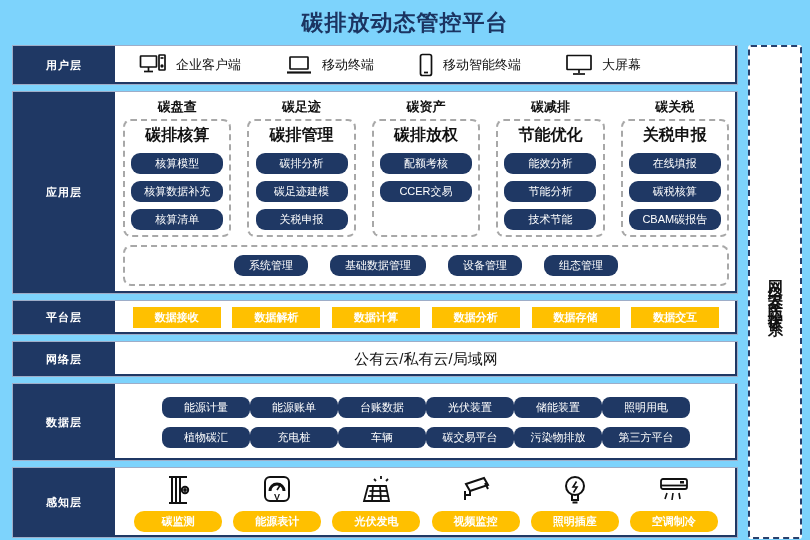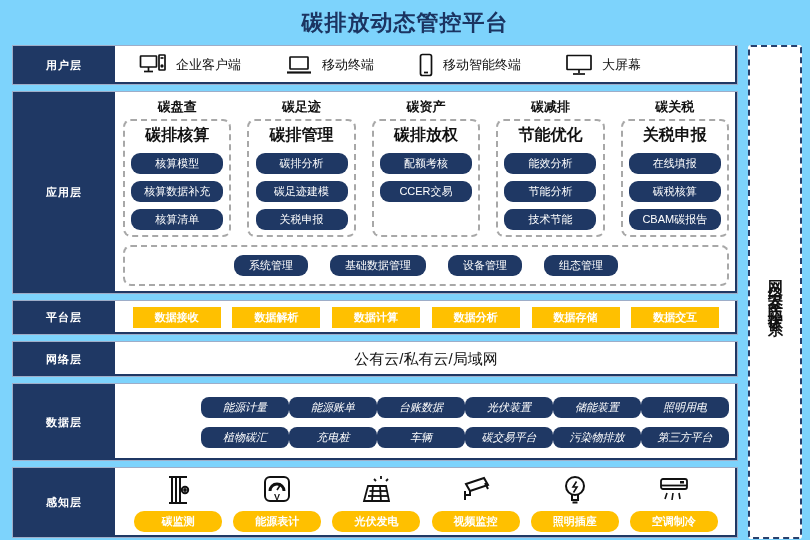--- a/index.html
+++ b/index.html
@@ -35,21 +35,21 @@
 
   
   .platform-content { display:flex; align-items:center; justify-content:space-evenly; height:100%; padding:0 6px; }
   .chip-orange { background:#ffc000; color:#fff; font-weight:bold; font-size:11px; line-height:1; border-radius:0; padding:5px 0; width:88px; text-align:center; white-space:nowrap; }
 
   
   .network-content { display:flex; align-items:center; justify-content:center; height:100%; font-size:15px; color:#111; }
 
   
   .data-content { display:flex; flex-direction:column; justify-content:center; gap:9px; height:100%; padding:0 8px; }
-  .data-row { display:flex; justify-content:flex-end;font-style:italic; }
+  .data-row { display:flex; justify-content:center; }
   .chip-navy.data { border-radius:8px; width:88px; }
 
   
   .percep-content { display:flex; justify-content:space-evenly; align-items:center; height:100%; padding:0 8px; }
   .percep-item { display:flex; flex-direction:column; align-items:center; gap:5px; }
   .percep-item svg { display:block; }
   .chip-orange.percep { border-radius:10px; }
 
   
   .security-box { width:54px; flex-shrink:0; border:2px dashed #27406e; border-radius:3px; display:flex; align-items:center; justify-content:center; background:#fff; }

